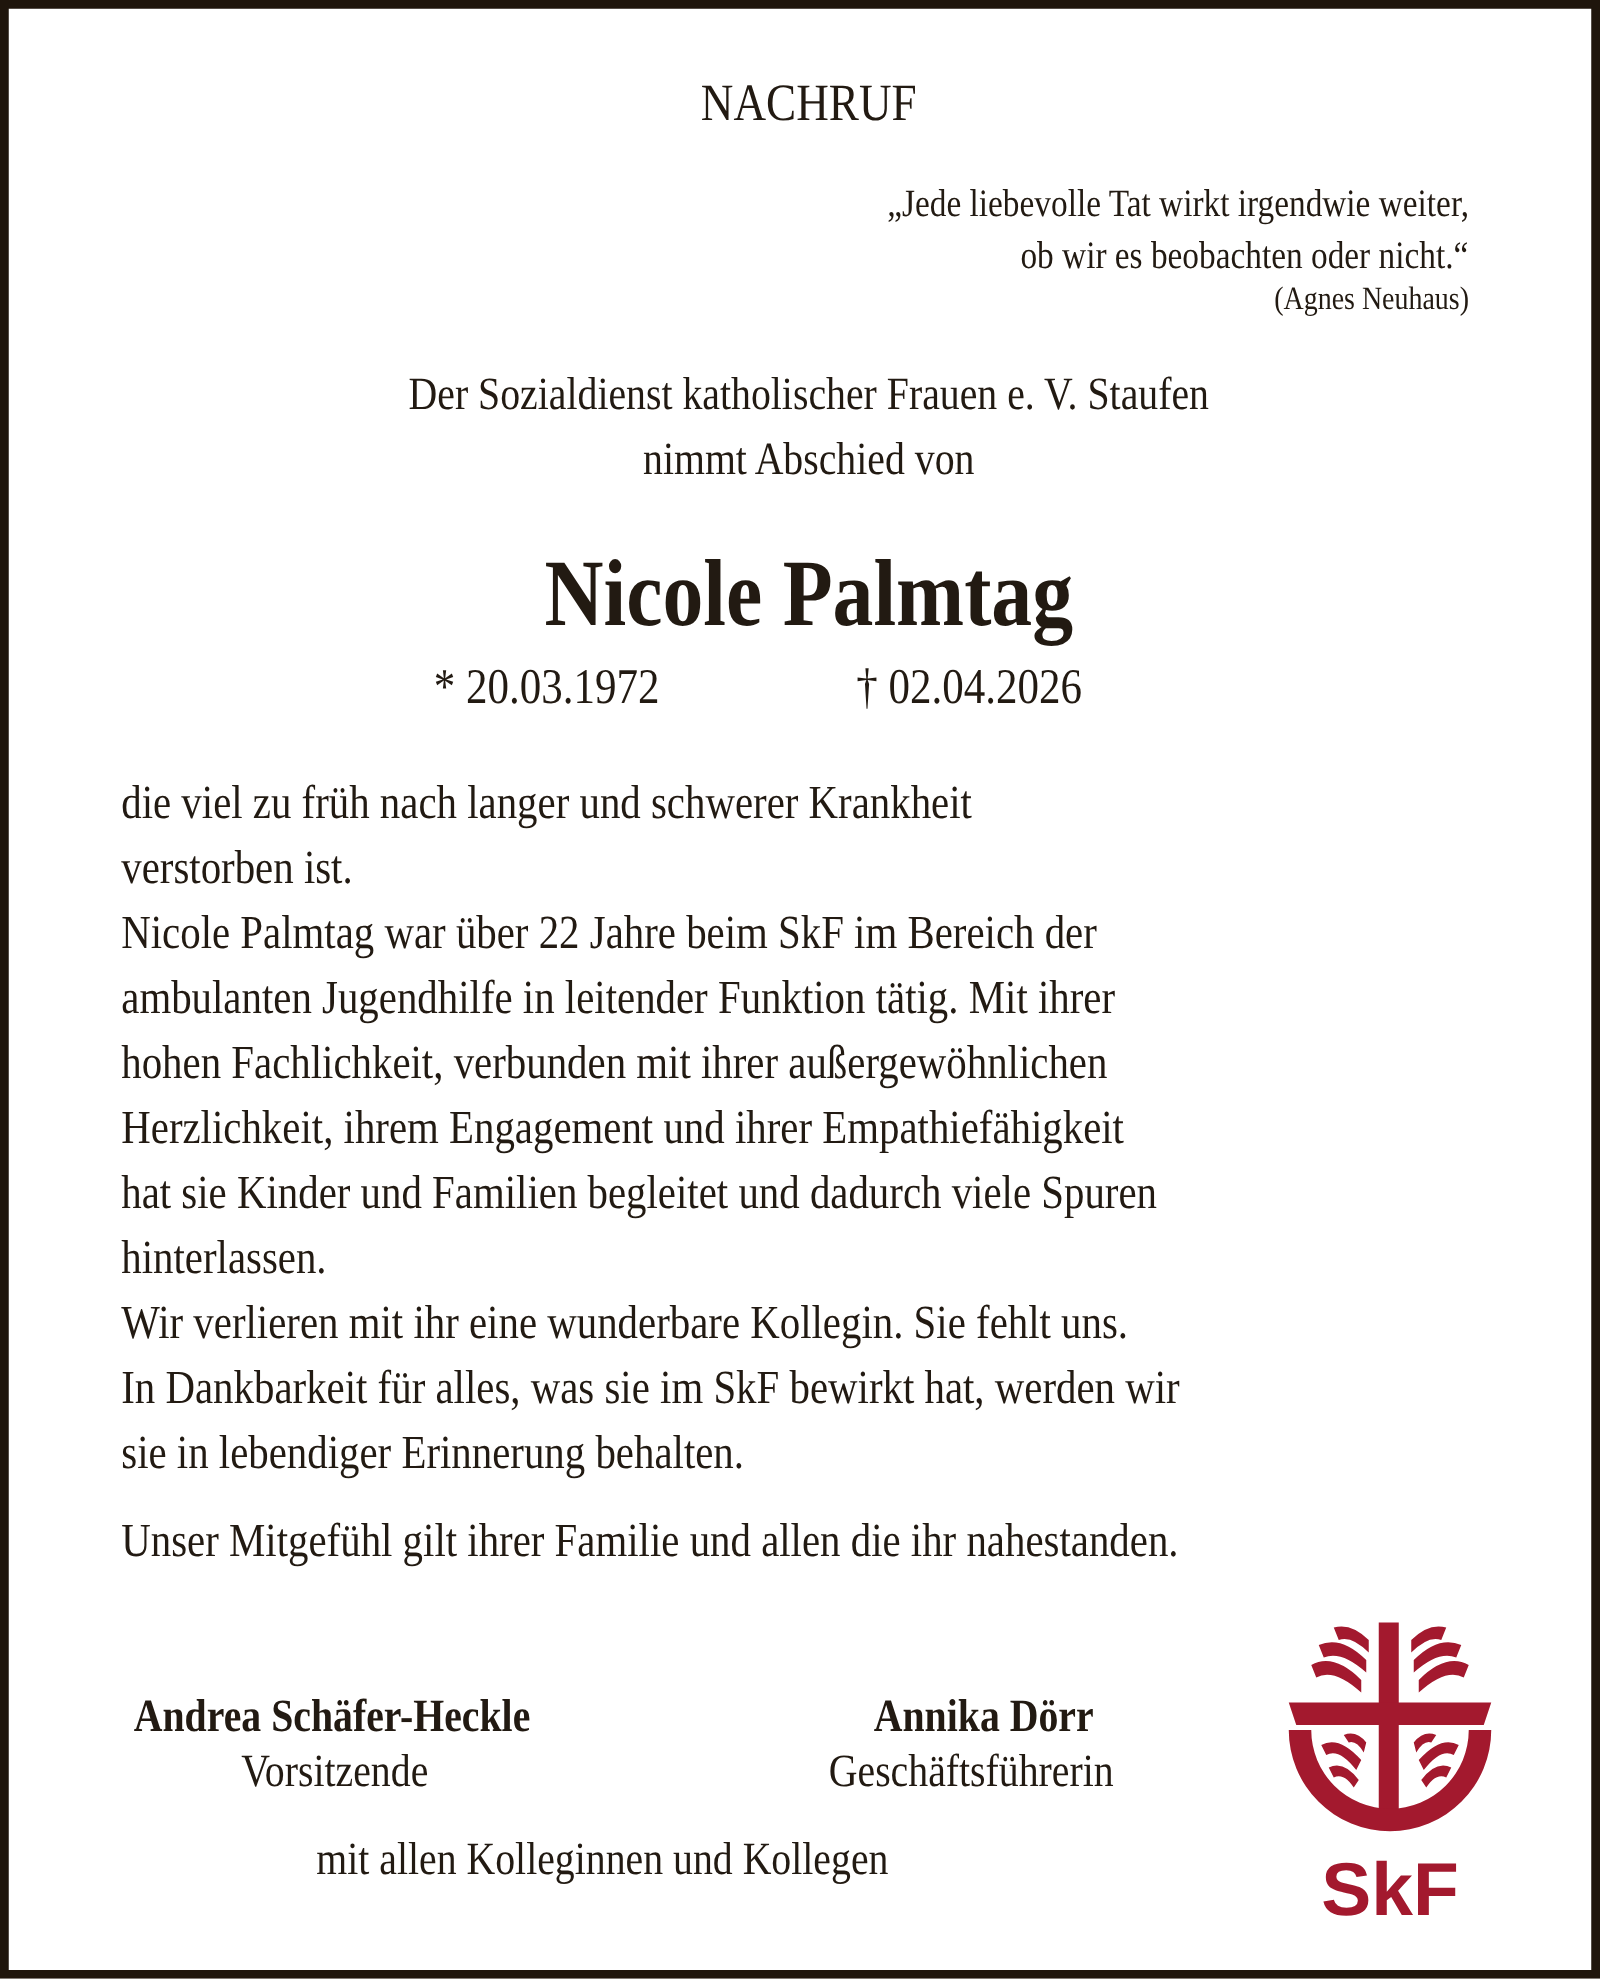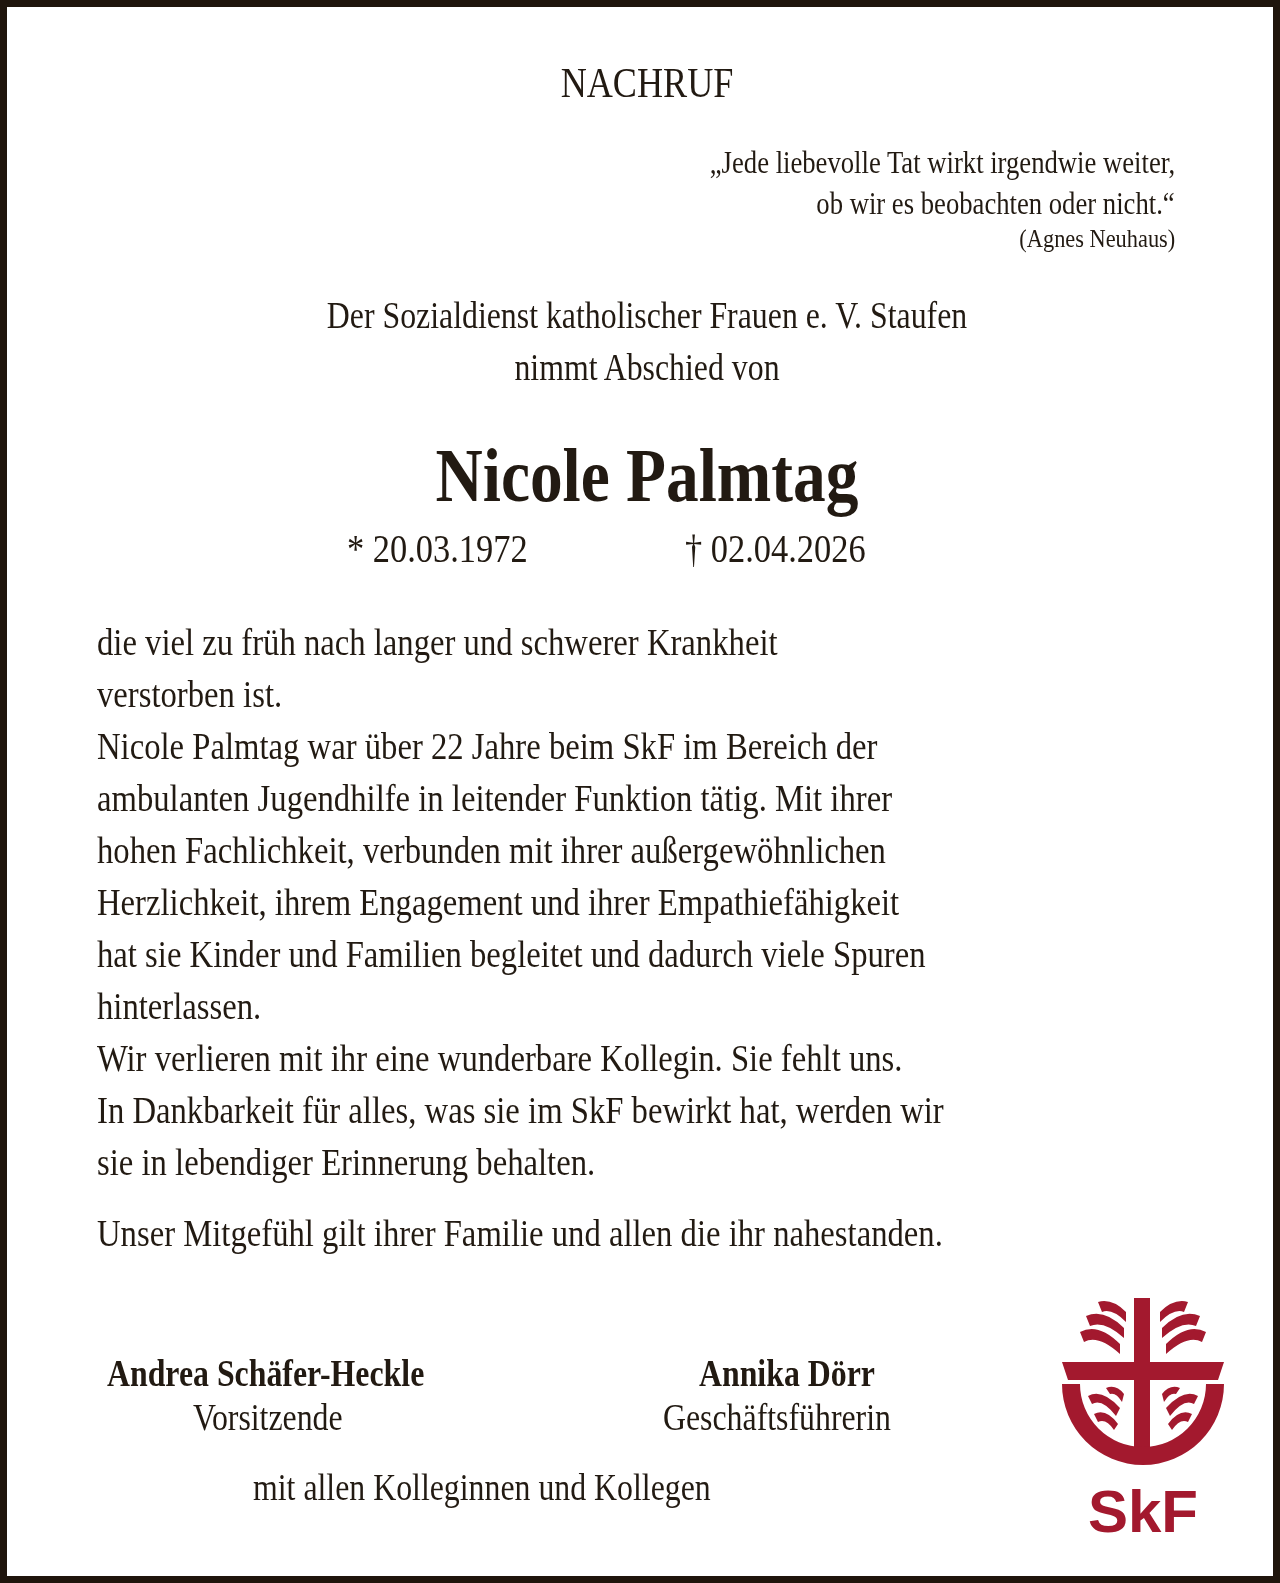--- a/index.html
+++ b/index.html
@@ -31,21 +31,21 @@
 
     .body-line { left: 90px; font-size: 38px; }
     #closing { left: 90px; top: 1207px; font-size: 38px; }
 
     #sig1-name { left: 100px; top: 1348px; font-size: 37px; font-weight: bold; }
     #sig1-role { left: 186px; top: 1392px; font-size: 37px; }
     #sig2-name { left: 692px; top: 1348px; font-size: 37px; font-weight: bold; }
     #sig2-role { left: 656px; top: 1392px; font-size: 37px; }
     #colleagues { left: 246px; top: 1462px; font-size: 37px; }
 
-    #logo { position: absolute; left: 1051px; top: 1285px; width: 170px; height: 250px; }
+    #logo { position: absolute; left: 1020px; top: 1285px; width: 170px; height: 250px; }
   </style>
 </head>
 <body>
 
 <div class="frame">
   <div id="title" class="t cond center">NACHRUF</div>
 
   <div id="quote1" class="t cond right">„Jede liebevolle Tat wirkt irgendwie weiter,</div>
   <div id="quote2" class="t cond right">ob wir es beobachten oder nicht.“</div>
   <div id="quote3" class="t cond right">(Agnes Neuhaus)</div>

